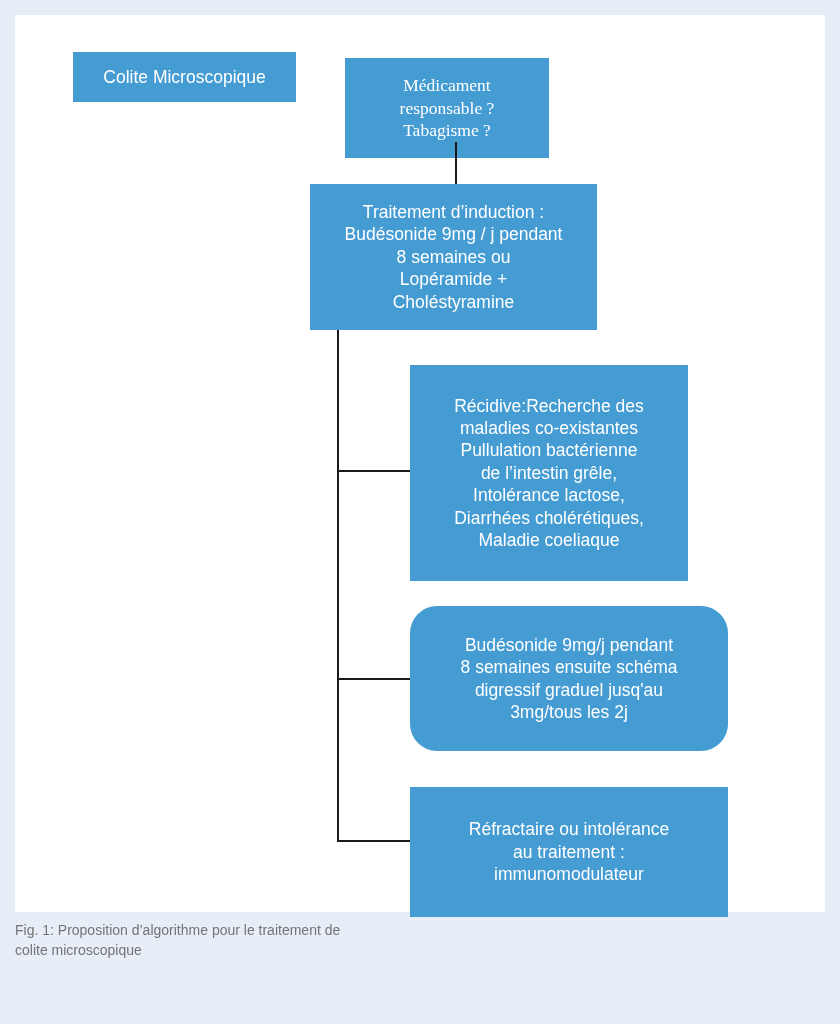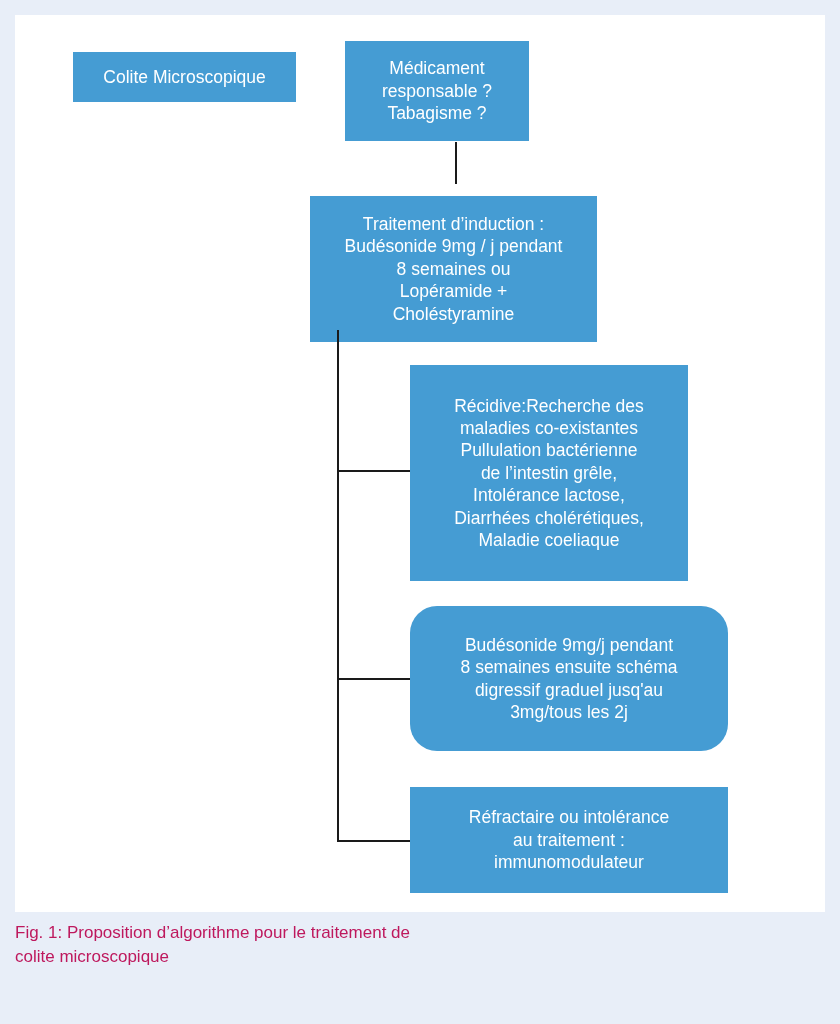--- a/index.html
+++ b/index.html
@@ -45,43 +45,43 @@
     position: absolute;
     background: #1a1a1a;
   }
   .connector.v { width: 2px; }
   .connector.h { height: 2px; }
   .caption {
     position: absolute;
     left: 15px;
     top: 921px;
     width: 790px;
-    color: #be185d;
-    font-size: 17px;
+    color: #737373;
+    font-size: 14px;
     line-height: 1.42;
     font-family: "Liberation Sans", sans-serif;
     white-space: pre-line;
   }
 </style>
 </head>
 <body>
 
 <div id="figure-root">
 
   <div class="panel">
 
     <div class="node" style="left:58px; top:37px; width:223px; height:50px;">Colite Microscopique</div>
 
-    <div class="node" style="left:330px; top:26px; width:184px; height:100px;">Médicament
+    <div class="node" style="left:330px; top:43px; width:204px; height:100px;font-family:Liberation Serif, serif;">Médicament
 responsable ?
 Tabagisme ?</div>
 
     <div class="connector v" style="left:440px; top:127px; height:42px;"></div>
 
-    <div class="node" style="left:295px; top:169px; width:287px; height:146px;margin-top:12px;">Traitement d’induction :
+    <div class="node" style="left:295px; top:169px; width:287px; height:146px;">Traitement d’induction :
 Budésonide 9mg / j pendant
 8 semaines ou
 Lopéramide +
 Choléstyramine</div>
 
     <div class="connector v" style="left:322px; top:315px; height:511px;"></div>
 
     <div class="connector h" style="left:322px; top:455px; width:73px;"></div>
 
     <div class="node" style="left:395px; top:350px; width:278px; height:216px;">Récidive:Recherche des
@@ -94,21 +94,21 @@
 
     <div class="connector h" style="left:322px; top:663px; width:73px;"></div>
 
     <div class="node" style="left:395px; top:591px; width:318px; height:145px;border-radius:27px;">Budésonide 9mg/j pendant
 8 semaines ensuite schéma
 digressif graduel jusq'au
 3mg/tous les 2j</div>
 
     <div class="connector h" style="left:322px; top:825px; width:73px;"></div>
 
-    <div class="node" style="left:395px; top:772px; width:318px; height:106px;">Réfractaire ou intolérance
+    <div class="node" style="left:395px; top:772px; width:318px; height:130px;">Réfractaire ou intolérance
 au traitement :
 immunomodulateur</div>
 
   </div>
 
   <div class="caption">Fig. 1: Proposition d’algorithme pour le traitement de
 colite microscopique</div>
 
 </div>
 

